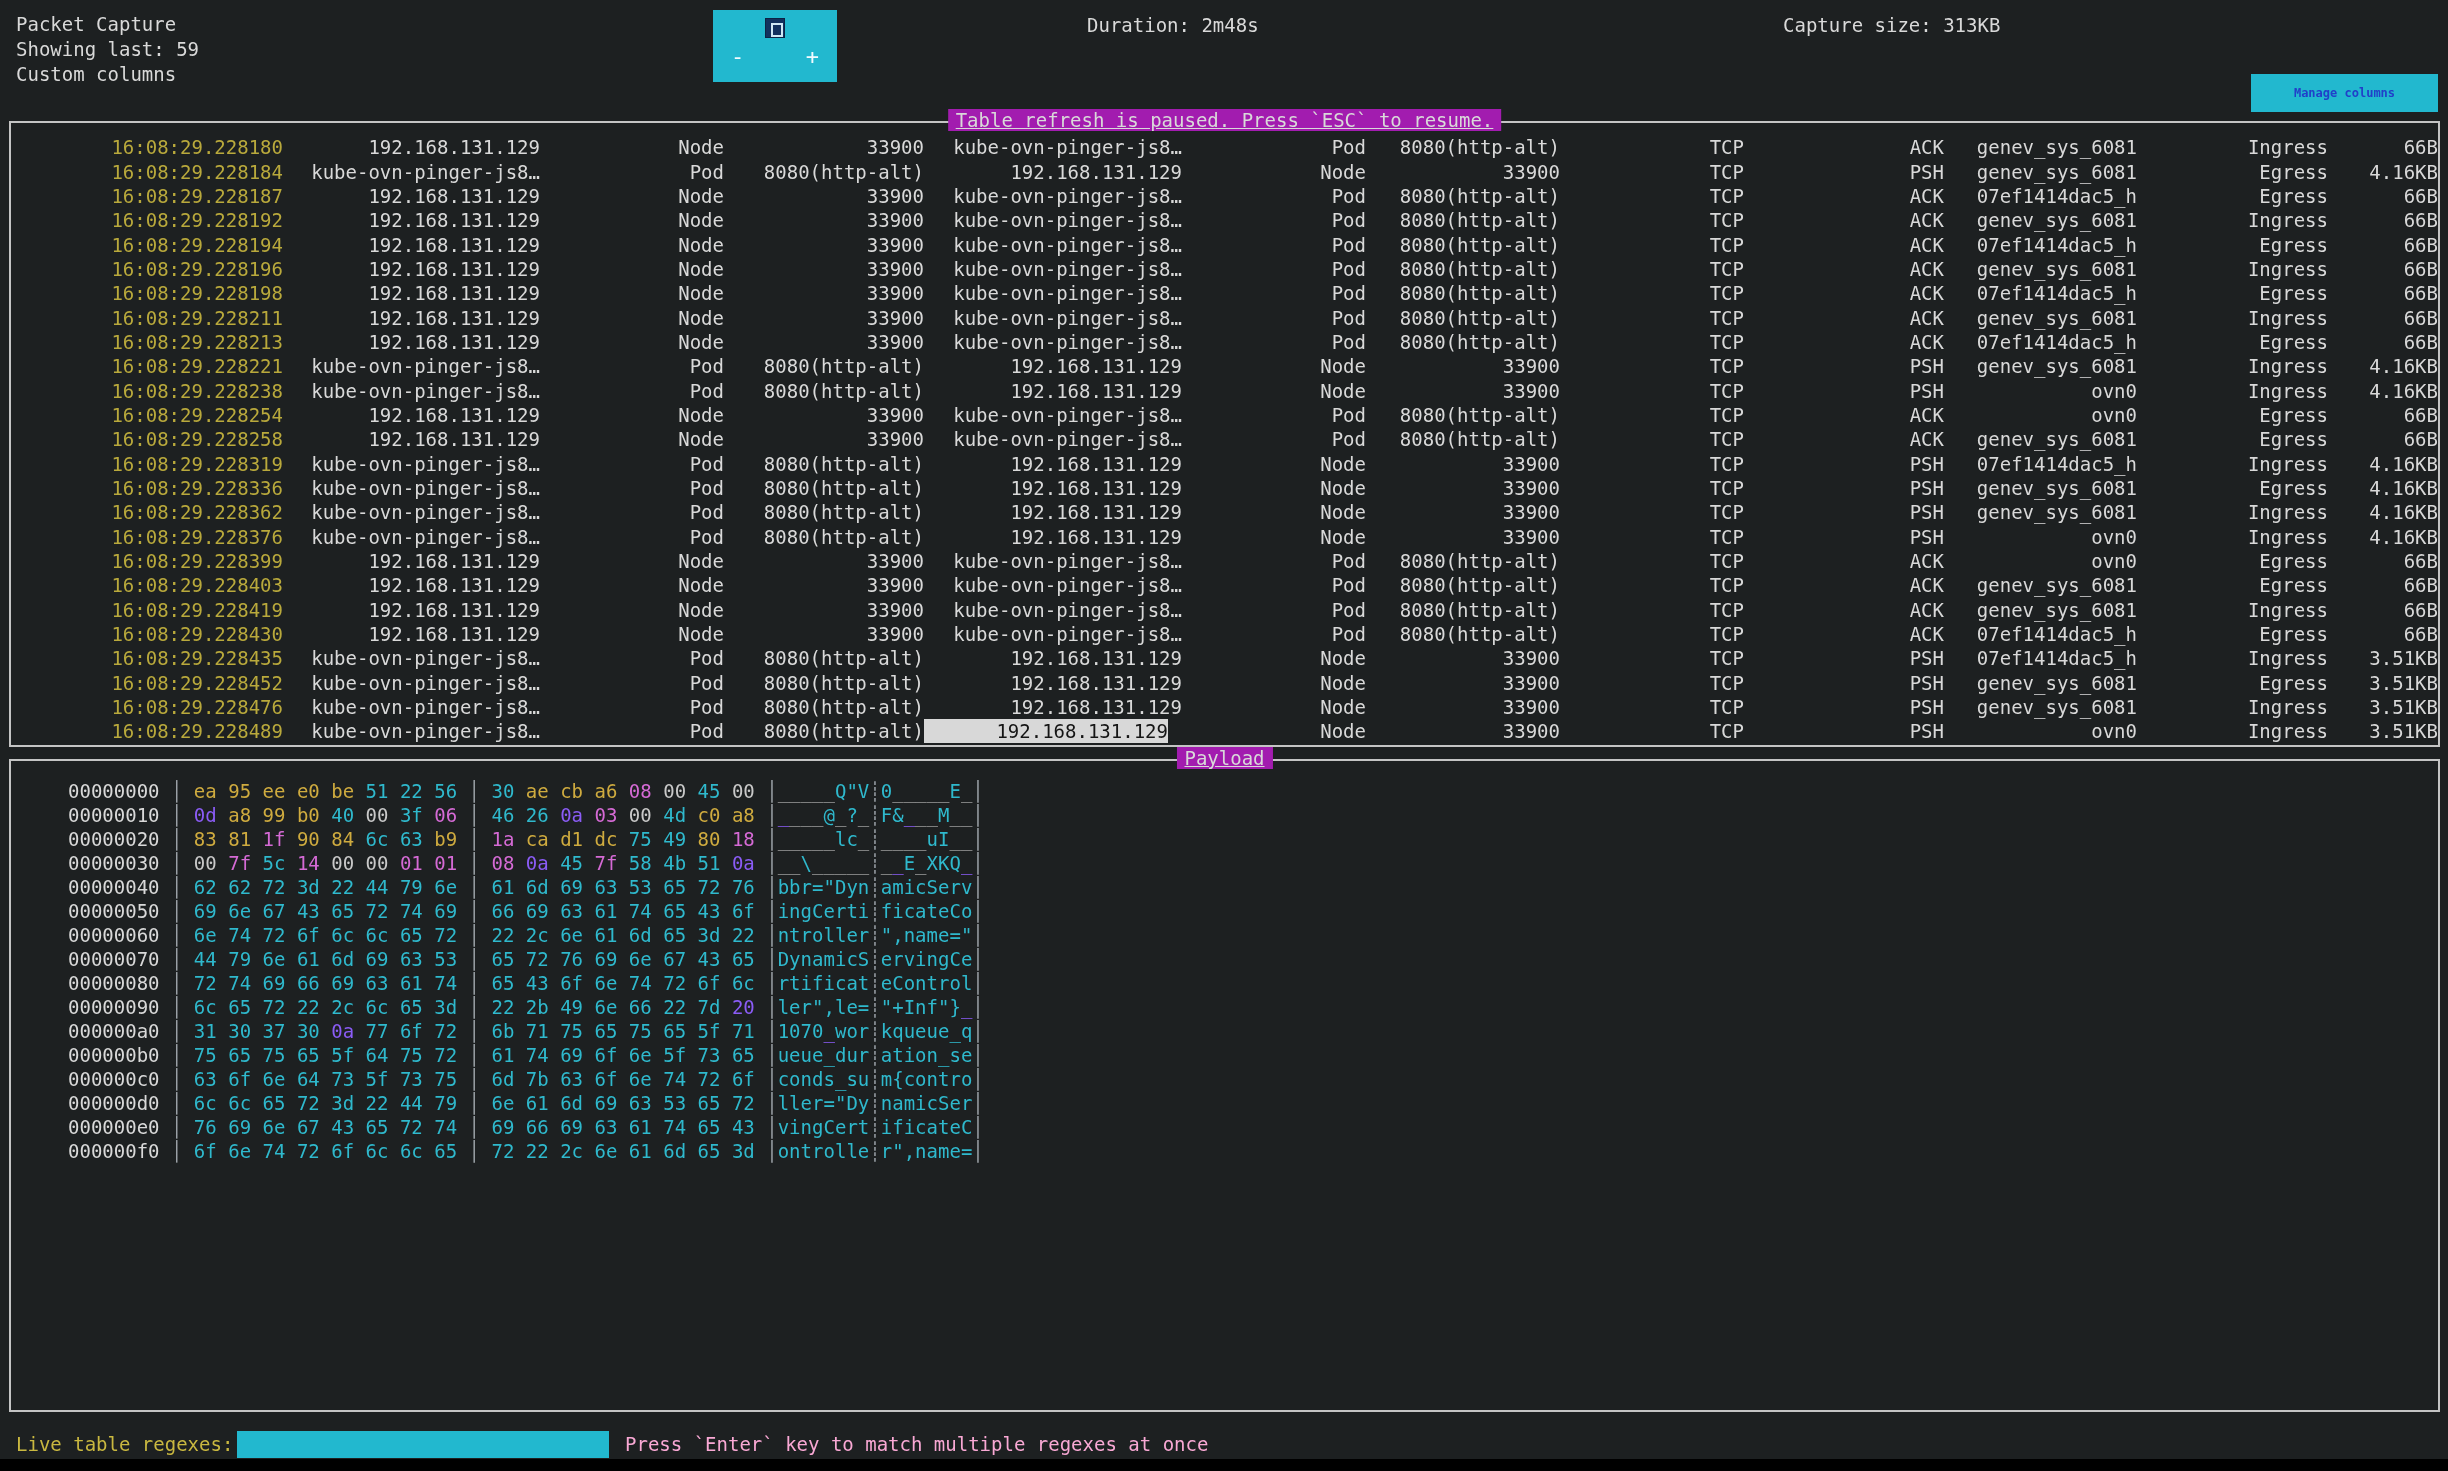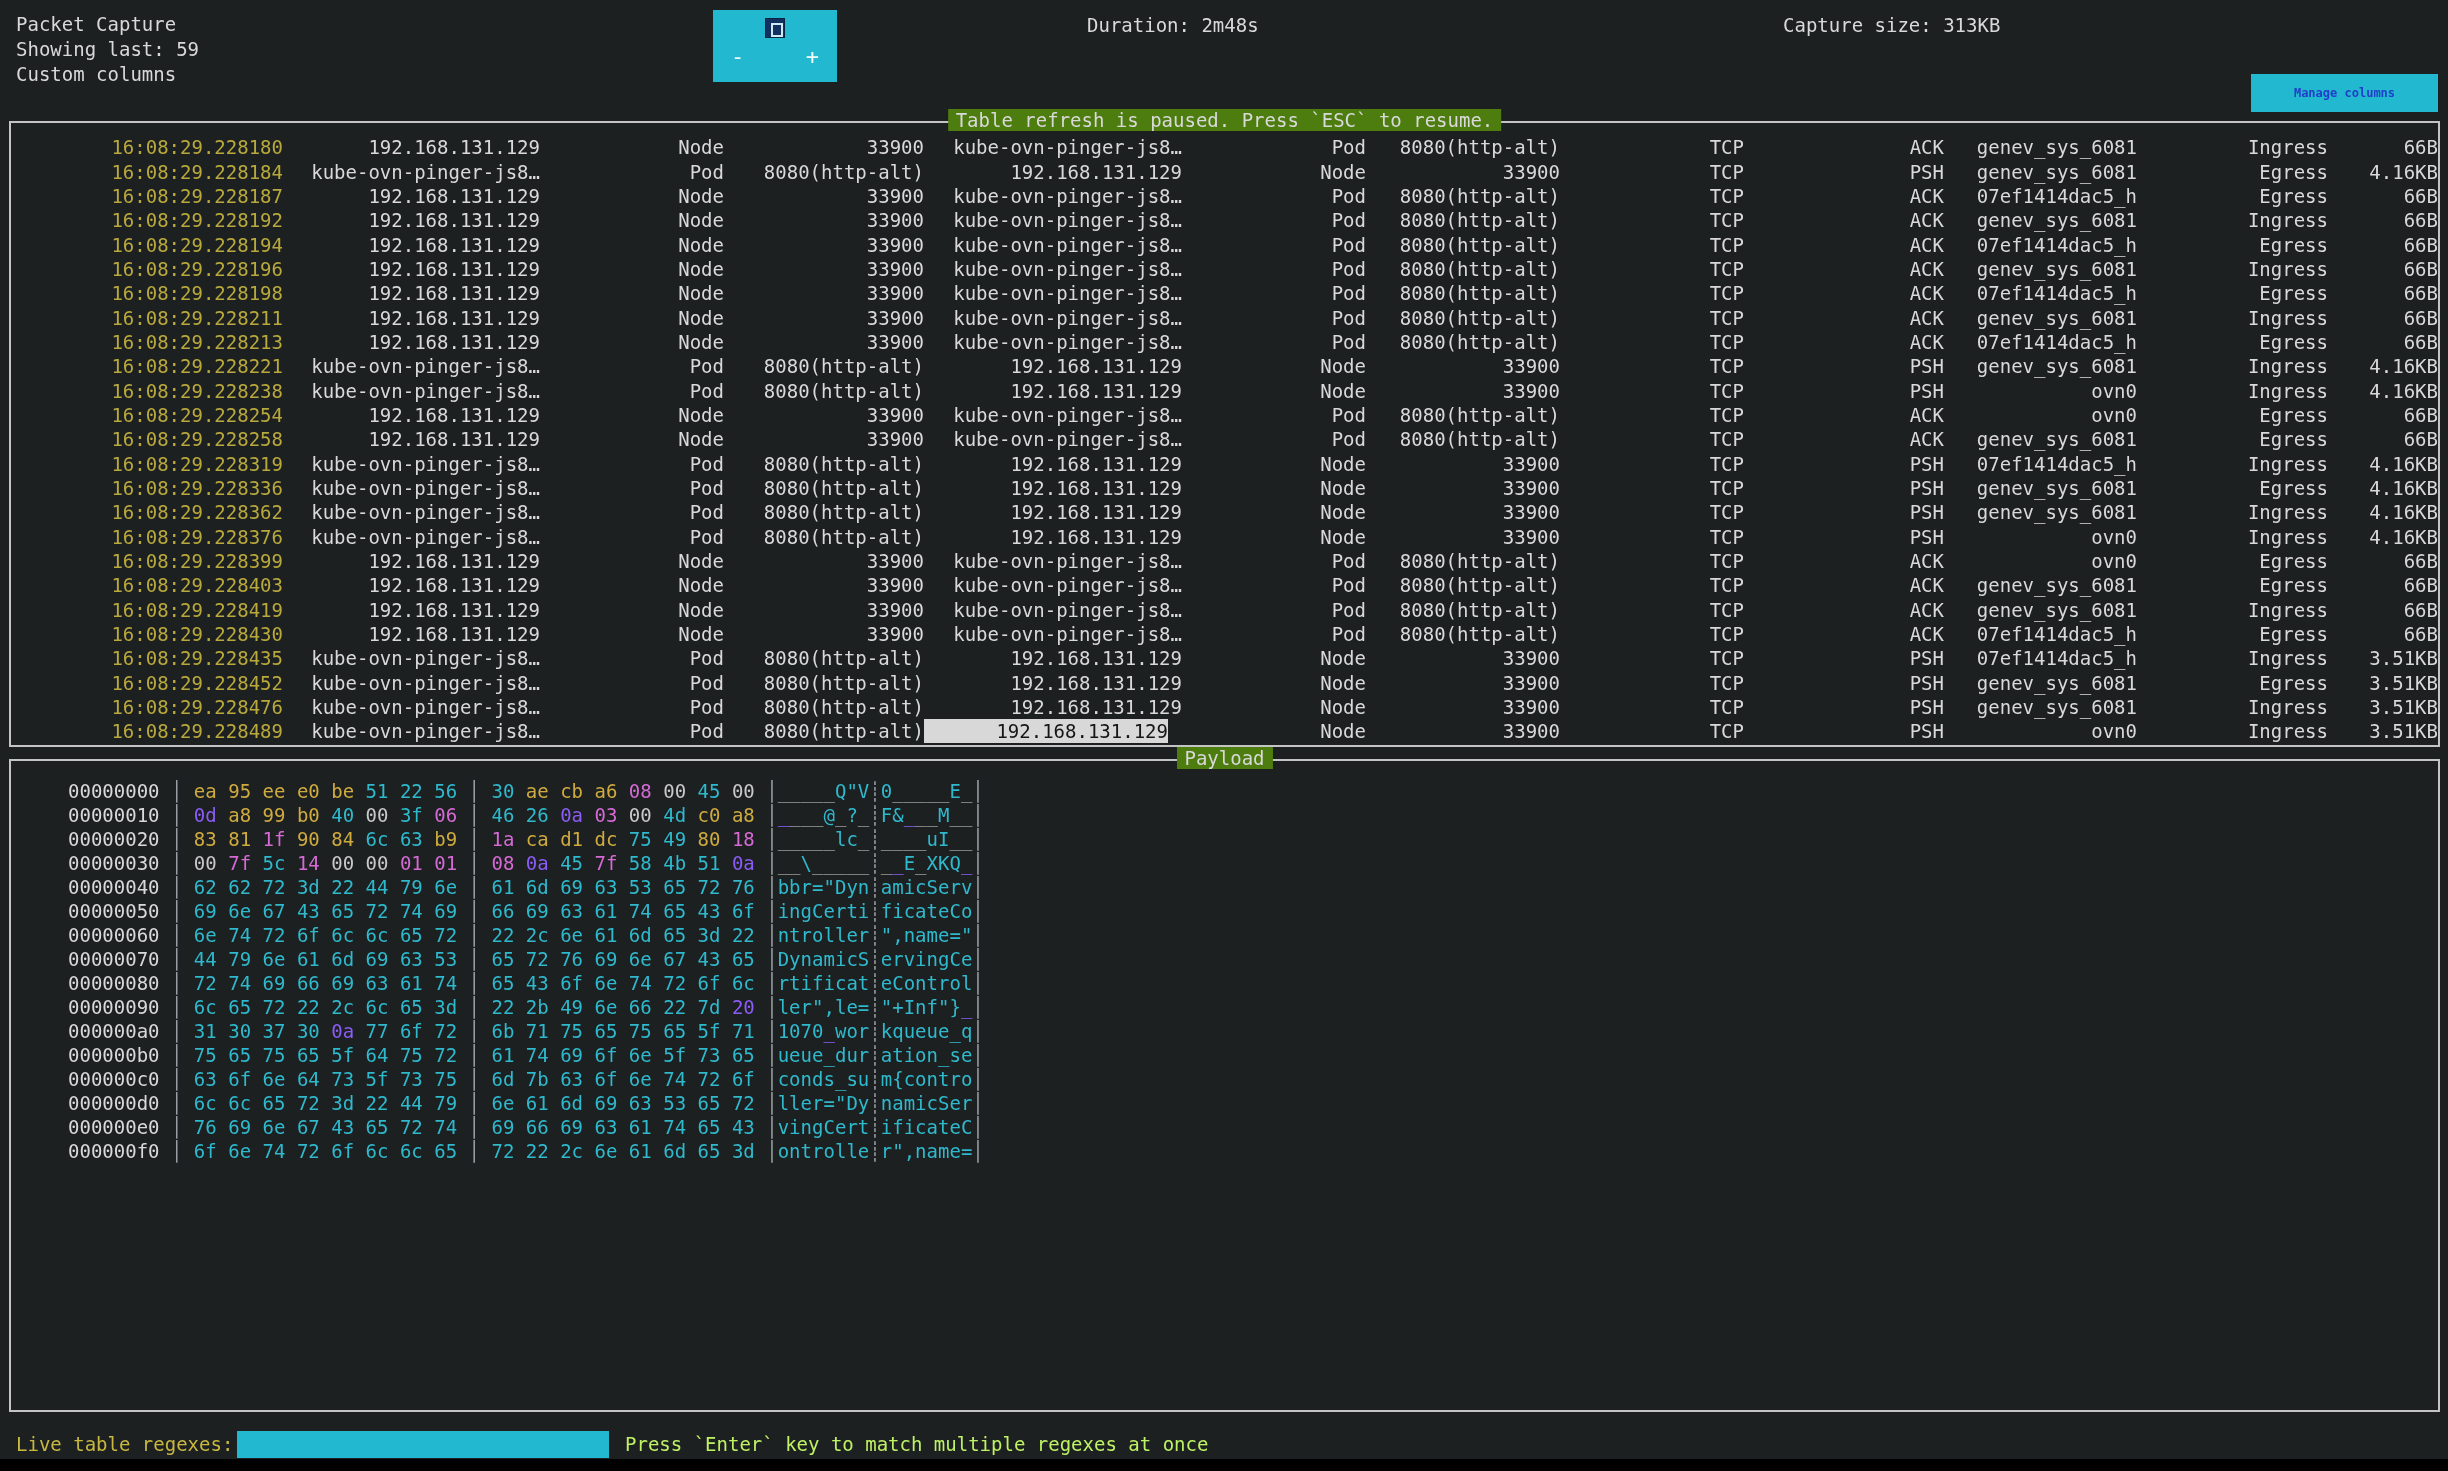--- a/index.html
+++ b/index.html
@@ -38,21 +38,21 @@
     background:#22b8cf; color:#2140c9; font-weight:bold;
     font-family:"DejaVu Sans Mono", monospace; font-size:12px;
     border:none; display:flex; align-items:center; justify-content:center;
     white-space:nowrap; cursor:pointer;
   }
 
   
   .frame { position:absolute; border:2px solid #c4c4c4; }
   .frame-title {
     position:absolute; top:-14px; left:50%; transform:translateX(-50%);
-    background:#4d7c0f; padding:0 8px; white-space:nowrap; color:#d9d9d9;
+    background:#a21caf; padding:0 8px; white-space:nowrap; color:#d9d9d9;text-decoration:underline;
   }
 
   
   #table-frame { left:9px; top:121px; width:2431px; height:626px; }
   .tbody { position:absolute; left:0; right:0; top:12px; }
   .trow {
     display:grid;
     grid-template-columns:244px 257px 184px 200px 258px 184px 194px 184px 200px 193px 191px 1fr;
     height:24.35px; align-items:center; padding-left:28px;text-align:right;
   }
@@ -75,21 +75,21 @@
   .a-rep   { color:#9a9a9a; }
 
   
   .footer-label { position:absolute; left:16px; top:1433px; color:#c9b840; white-space:nowrap;text-align:center; }
   .regex-input {
     position:absolute; left:237px; top:1431px; width:372px; height:27px;
     background:#22b8cf; border:none; outline:none;
     font-family:"DejaVu Sans Mono", monospace; font-size:19px; color:#08323b;
     padding:0 6px;
   }
-  .footer-hint { position:absolute; left:625px; top:1433px; color:#bef264; white-space:nowrap; }
+  .footer-hint { position:absolute; left:625px; top:1433px; color:#f9a8d4; white-space:nowrap; }
   .bottom-strip { position:absolute; left:0; top:1459px; width:2448px; height:12px; background:#000; }
 </style>
 </head>
 <body>
 
 <div class="abs hdr-lines" style="left:16px; top:12px;">
   <div>Packet Capture</div>
   <div>Showing last: 59</div>
   <div>Custom columns</div>
 </div>

